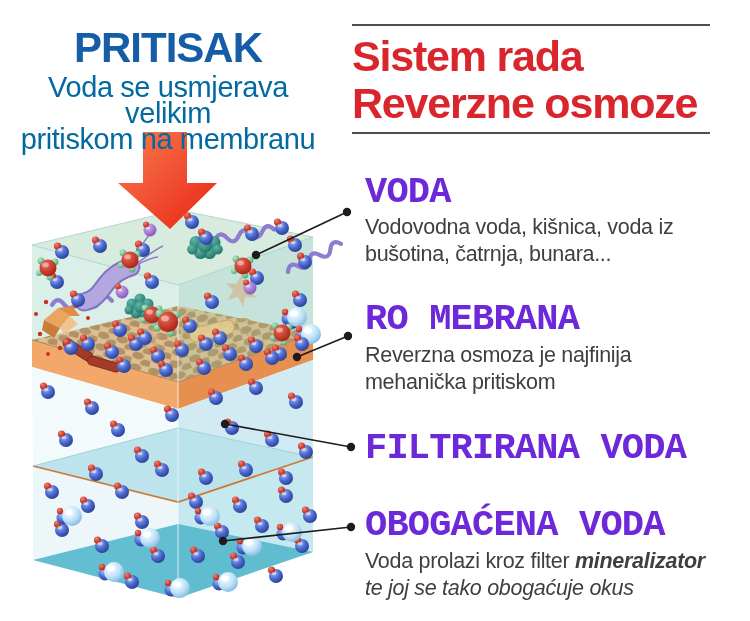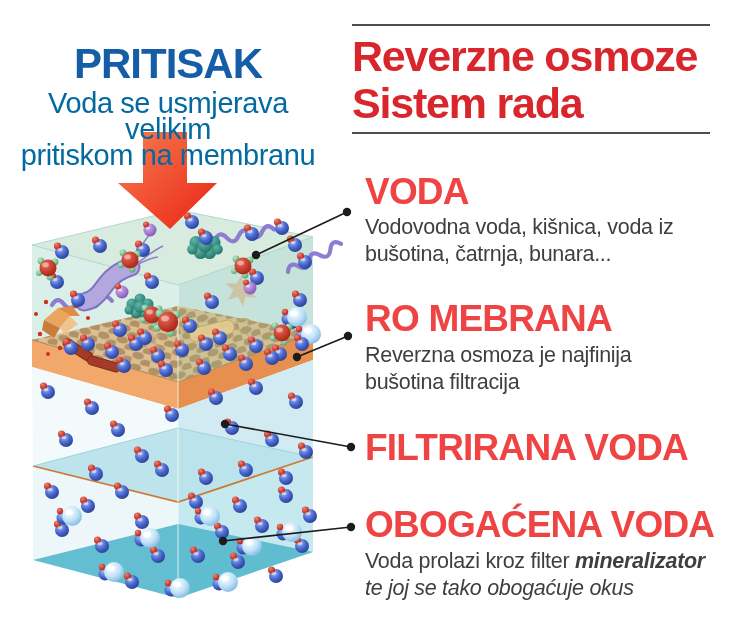--- a/index.html
+++ b/index.html
@@ -4,36 +4,36 @@
 <style>
   html,body{margin:0;padding:0;background:#fff;}
   .canvas{
     position:relative;width:750px;height:621px;background:#ffffff;overflow:hidden;
     font-family:"Liberation Sans",sans-serif;
   }
   .abs{position:absolute;}
   
   .pressure{left:18px;top:26px;width:300px;text-align:center;}
   .pressure-heading{
-    font-size:42px;font-weight:700;letter-spacing:-1px;color:#155da6;line-height:1.05;margin-top:16px;
+    font-size:42px;font-weight:700;letter-spacing:-1px;color:#155da6;line-height:1.05;
   }
   .pressure-desc{
     margin-top:4px;font-size:29px;line-height:26px;color:#0369a1;letter-spacing:-0.4px;text-align:center;
   }
   
   .rule{left:352px;width:358px;height:2px;background:#4e4e4e;}
   .rule-top{top:24px;}
   .rule-bottom{top:132px;}
   .main-title{
     left:352px;top:33px;width:380px;color:#d8262c;font-weight:700;
     font-size:43px;line-height:47px;letter-spacing:-1.2px;
   }
   
   .co-heading{
-    left:365px;color:#ef4444;font-weight:700;font-size:37px;line-height:40px;letter-spacing:-0.8px;white-space:nowrap;
+    left:365px;color:#6d28d9;font-weight:700;font-size:37px;line-height:40px;letter-spacing:-0.8px;white-space:nowrap;font-family:Liberation Mono, monospace;
   }
   .co-desc{
     left:365px;color:#3f3f3f;font-size:21.5px;line-height:27px;letter-spacing:-0.3px;white-space:nowrap;
   }
   .h-voda{top:172px;} .d-voda{top:214px;}
   .h-mem{top:299px;text-align:center;}  .d-mem{top:342px;}
   .h-filt{top:428px;text-align:right;}
   .h-obo{top:505px;}  .d-obo{top:548px;}
   .em-bi{font-weight:700;font-style:italic;}
   .it{font-style:italic;}
@@ -348,35 +348,35 @@
   <div class="abs pressure">
     <div class="pressure-heading">PRITISAK</div>
     <div class="pressure-desc">
       <span>Voda se usmjerava velikim</span><br>
       <span>pritiskom na membranu</span>
     </div>
   </div>
 
   <div class="abs rule rule-top"></div>
   <div class="abs main-title">
+    <div>Sistem rada</div>
     <div>Reverzne osmoze</div>
-    <div>Sistem rada</div>
   </div>
   <div class="abs rule rule-bottom"></div>
 
   <div class="abs co-heading h-voda">VODA</div>
   <div class="abs co-desc d-voda">
     <span>Vodovodna voda, kišnica, voda iz</span><br>
     <span>bušotina, čatrnja, bunara...</span>
   </div>
 
   <div class="abs co-heading h-mem">RO MEBRANA</div>
   <div class="abs co-desc d-mem">
     <span>Reverzna osmoza je najfinija</span><br>
-    <span>bušotina filtracija</span>
+    <span>mehanička pritiskom</span>
   </div>
 
   <div class="abs co-heading h-filt">FILTRIRANA VODA</div>
 
   <div class="abs co-desc d-obo">
     <span>Voda prolazi kroz filter </span><span class="em-bi">mineralizator</span><br>
     <span class="it">te joj se tako obogaćuje okus</span>
   </div>
   <div class="abs co-heading h-obo">OBOGAĆENA VODA</div>
 

